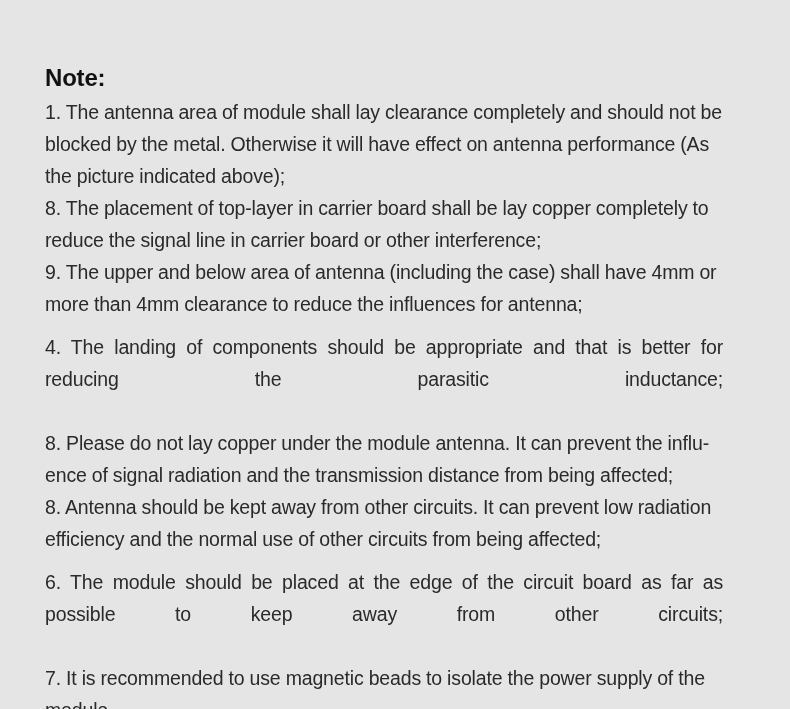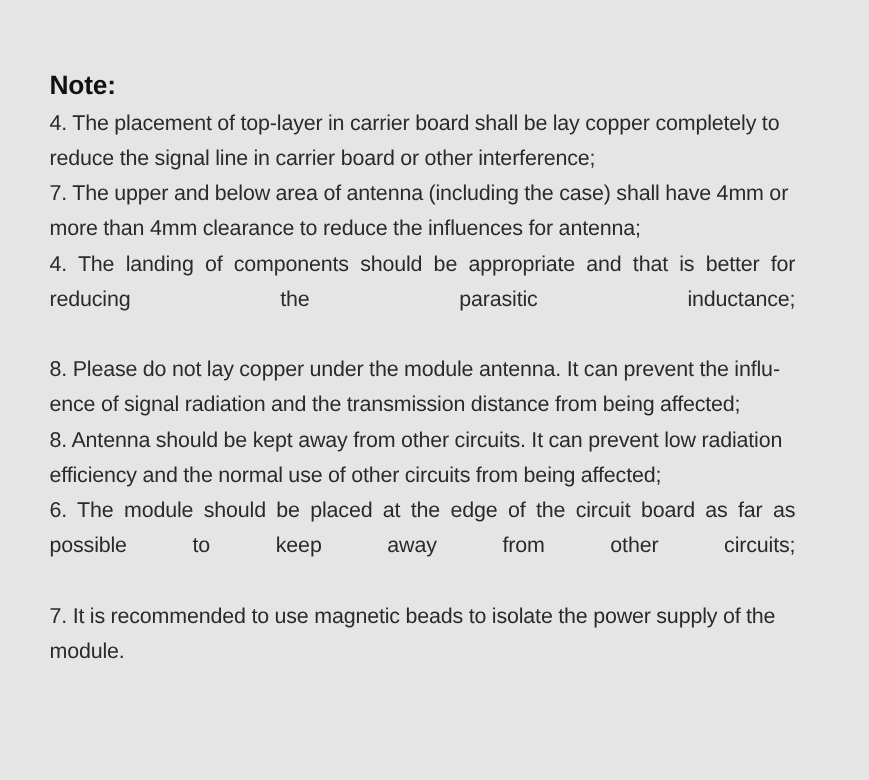--- a/index.html
+++ b/index.html
@@ -51,38 +51,40 @@
     margin: 0;
     padding: 0;
     text-align: left;
     hyphens: manual;
   }
 
   
   .note-item.justified {
     text-align: justify;
     text-justify: inter-word;
+    margin-top: 11px;
   }
   .note-item.justified::after {
     content: "";
     display: inline-block;
     width: 100%;
   }
 </style>
 </head>
 <body>
 
 <div class="page">
   <div class="content">
 
     <h1 class="note-heading">Note:</h1>
 
     <ol class="note-list">
-      <li class="note-item">4. The placement of top-layer in carrier board shall be lay copper completely to reduce the signal line in carrier board or other interference;</li>
-      <li class="note-item">7. The upper and below area of antenna (including the case) shall have 4mm or more than 4mm clearance to reduce the influences for antenna;</li>
+      <li class="note-item">1. The antenna area of module shall lay clearance completely and should not be blocked by the metal. Otherwise it will have effect on antenna performance (As the picture indicated above);</li>
+      <li class="note-item">8. The placement of top-layer in carrier board shall be lay copper completely to reduce the signal line in carrier board or other interference;</li>
+      <li class="note-item">9. The upper and below area of antenna (including the case) shall have 4mm or more than 4mm clearance to reduce the influences for antenna;</li>
       <li class="note-item justified">4. The landing of components should be appropriate and that is better for reducing the parasitic inductance;</li>
       <li class="note-item">8. Please do not lay copper under the module antenna. It can prevent the influ­ence of signal radiation and the transmission distance from being affected;</li>
       <li class="note-item">8. Antenna should be kept away from other circuits. It can prevent low radiation efficiency and the normal use of other circuits from being affected;</li>
       <li class="note-item justified">6. The module should be placed at the edge of the circuit board as far as possible to keep away from other circuits;</li>
       <li class="note-item">7. It is recommended to use magnetic beads to isolate the power supply of the module.</li>
     </ol>
 
   </div>
 </div>
 

